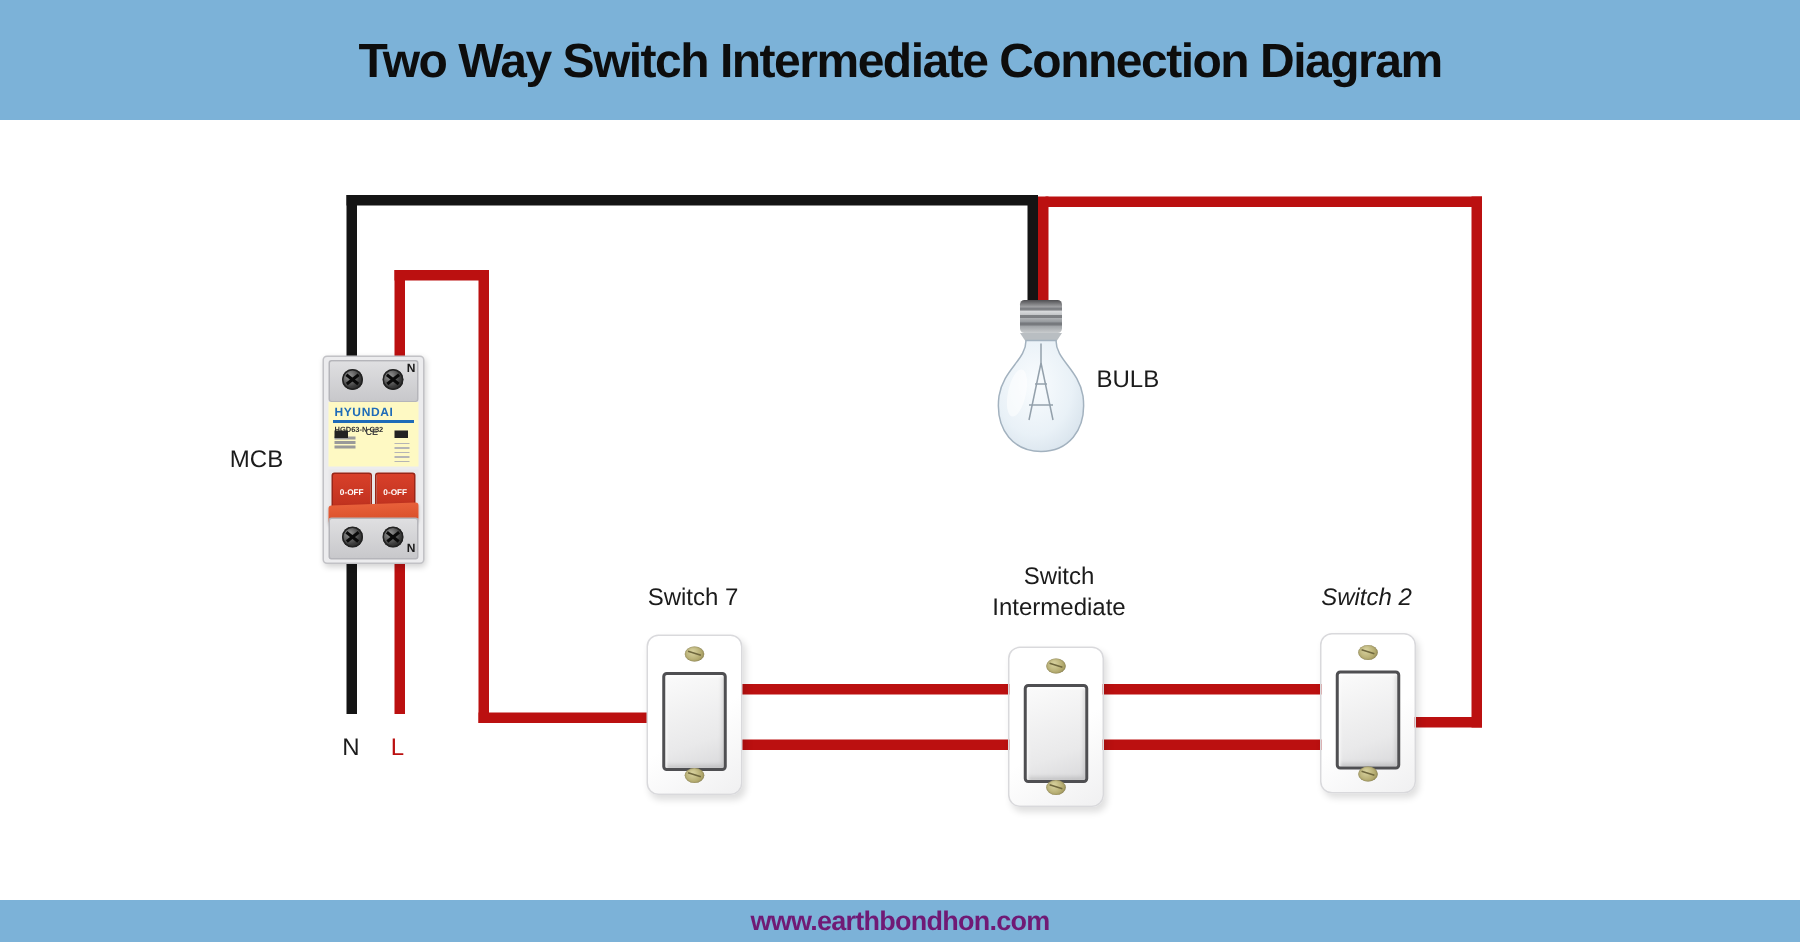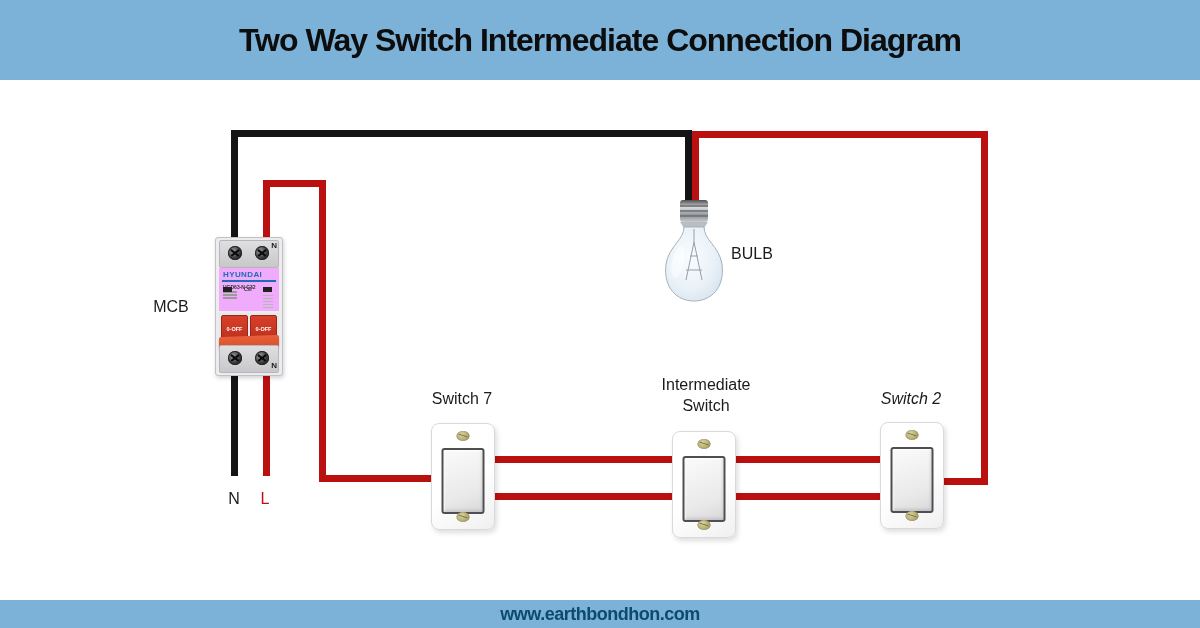--- a/index.html
+++ b/index.html
@@ -3,41 +3,41 @@
 <meta charset="utf-8">
 <style>
   html,body{margin:0;padding:0;background:#fff;}
   .stage{position:relative;width:1200px;height:628px;overflow:hidden;background:#fff;
          font-family:"Liberation Sans","DejaVu Sans",sans-serif;}
   
   .band{position:absolute;left:0;width:100%;background:var(--c-blue,#7cb2d8);}
   .band.header{top:0;height:80px;display:flex;align-items:center;justify-content:center;}
   .band.footer{bottom:0;height:28px;display:flex;align-items:center;justify-content:center;}
   .title{font-size:32px;font-weight:700;color:#0d0d0d;letter-spacing:-1px;white-space:nowrap;}
-  .footer-url{font-size:18px;font-weight:700;color:#0c4a6e;letter-spacing:-0.5px;}
+  .footer-url{font-size:18px;font-weight:700;color:#701a75;letter-spacing:-0.5px;}
   
   .wire{position:absolute;z-index:1;}
   .wire.red{background:var(--c-red,#bb1010);}
   .wire.black{background:var(--c-black,#141414);}
   
   .mcb{position:absolute;left:215px;top:237px;width:66px;height:137px;z-index:2;
        background:#ececee;border:1px solid #c2c2c6;border-radius:3px;
        box-shadow:1px 2px 4px rgba(0,0,0,.18);}
   .mcb-term{position:absolute;left:3px;right:3px;height:26px;
        background:linear-gradient(#dfdfe1,#c8c8cb);border:1px solid #b5b5ba;border-radius:2px;}
   .mcb-term.top{top:2px;} .mcb-term.bot{bottom:2px;}
   .screw{position:absolute;top:5px;width:14px;height:14px;border-radius:50%;
        background:radial-gradient(circle at 35% 35%,#9a9a9a,#3c3c3c 55%,#141414);
        box-shadow:inset 0 0 0 1px #222;}
   .screw.l{left:8px;} .screw.r{right:9px;}
   .screw::before,.screw::after{content:"";position:absolute;left:2px;right:2px;top:6px;height:1.5px;background:#0a0a0a;}
   .screw::before{transform:rotate(38deg);} .screw::after{transform:rotate(-38deg);}
   .mcb-n{position:absolute;font-size:8px;font-weight:700;color:#1a1a1a;z-index:3;}
   .mcb-n.top{right:1px;top:0px;} .mcb-n.bot{right:1px;bottom:2px;}
-  .mcb-face{position:absolute;top:30px;left:3px;right:3px;height:43px;background:#f0abfc;}
+  .mcb-face{position:absolute;top:30px;left:3px;right:3px;height:43px;background:#fef9c3;}
   .mcb-brand{font-size:8px;font-weight:700;color:var(--c-brand,#1e6bb8);letter-spacing:.4px;padding:2px 0 0 4px;}
   .mcb-brandline{height:2px;background:var(--c-brand,#1e6bb8);margin:1px 3px 2px 3px;}
   .mcb-model{font-size:5px;font-weight:700;color:#333;padding-left:4px;line-height:6px;}
   .fine{height:2px;background:#9a9a9a;width:14px;margin:1px 0 0 4px;}
   .chip{position:absolute;width:9px;height:5px;background:#222;}
   .chip.lft{left:4px;top:19px;} .chip.rgt{right:7px;top:19px;}
   .mcb-ce{position:absolute;font-size:6px;right:27px;top:18px;color:#444;font-weight:700;}
   .mcb-schem{position:absolute;right:6px;top:27px;width:10px;height:13px;
        background:repeating-linear-gradient(#b5b5b5 0 1px,transparent 1px 3px);}
   .mcb-levers{position:absolute;top:75px;left:3px;right:3px;height:38px;background:#e8e8ea;}
@@ -174,22 +174,22 @@
   <div class="sw" style="left:880px;top:422px;">
     <span class="sw-screw t"></span>
     <div class="sw-rocker"></div>
     <span class="sw-screw b"></span>
   </div>
 
   <div class="lbl" style="left:146px;top:296px;width:50px;">MCB</div>
   <div class="lbl" style="left:731px;top:243px;width:50px;text-align:left;">BULB</div>
   <div class="lbl" style="left:412px;top:388px;width:100px;">Switch 7</div>
   <div class="lbl" style="left:631px;top:374px;width:150px;">
+    <span style="display:block;">Switch</span>
     <span style="display:block;">Intermediate</span>
-    <span style="display:block;">Switch</span>
   </div>
   <div class="lbl" style="left:861px;top:388px;width:100px;font-style:italic;">Switch 2</div>
   <div class="lbl" style="left:222px;top:488px;width:24px;">N</div>
   <div class="lbl live" style="left:253px;top:488px;width:24px;">L</div>
 
   <div class="band footer">
     <span class="footer-url">www.earthbondhon.com</span>
   </div>
 
 </div>

